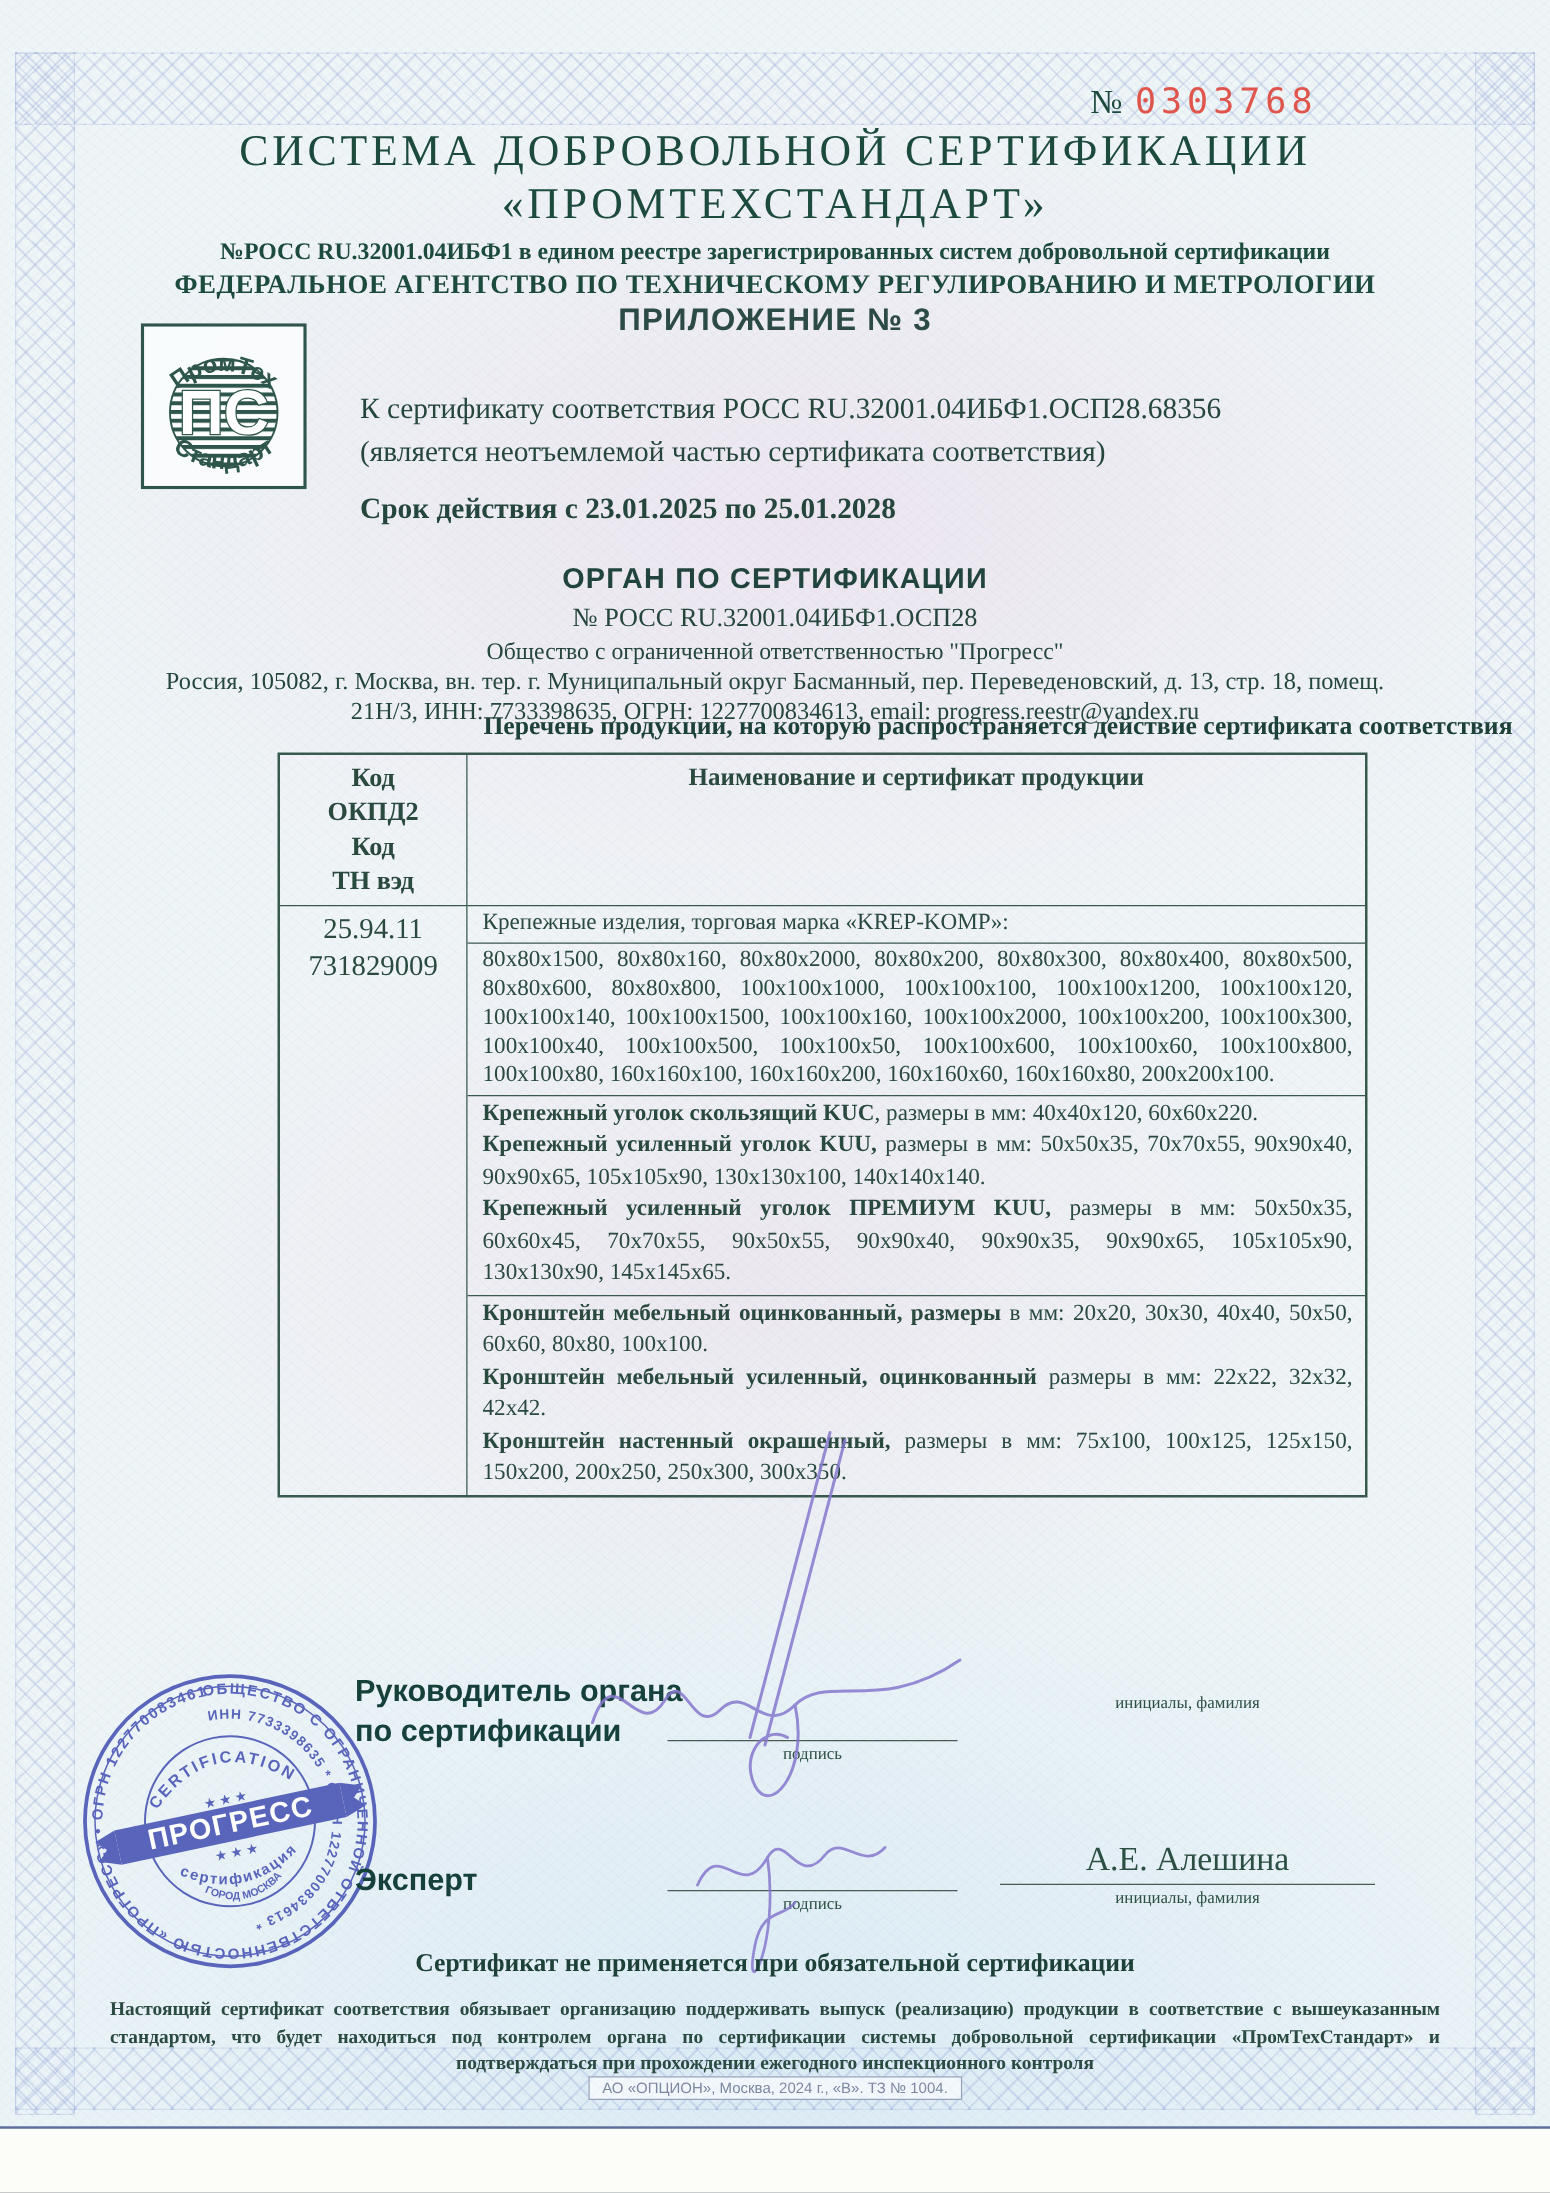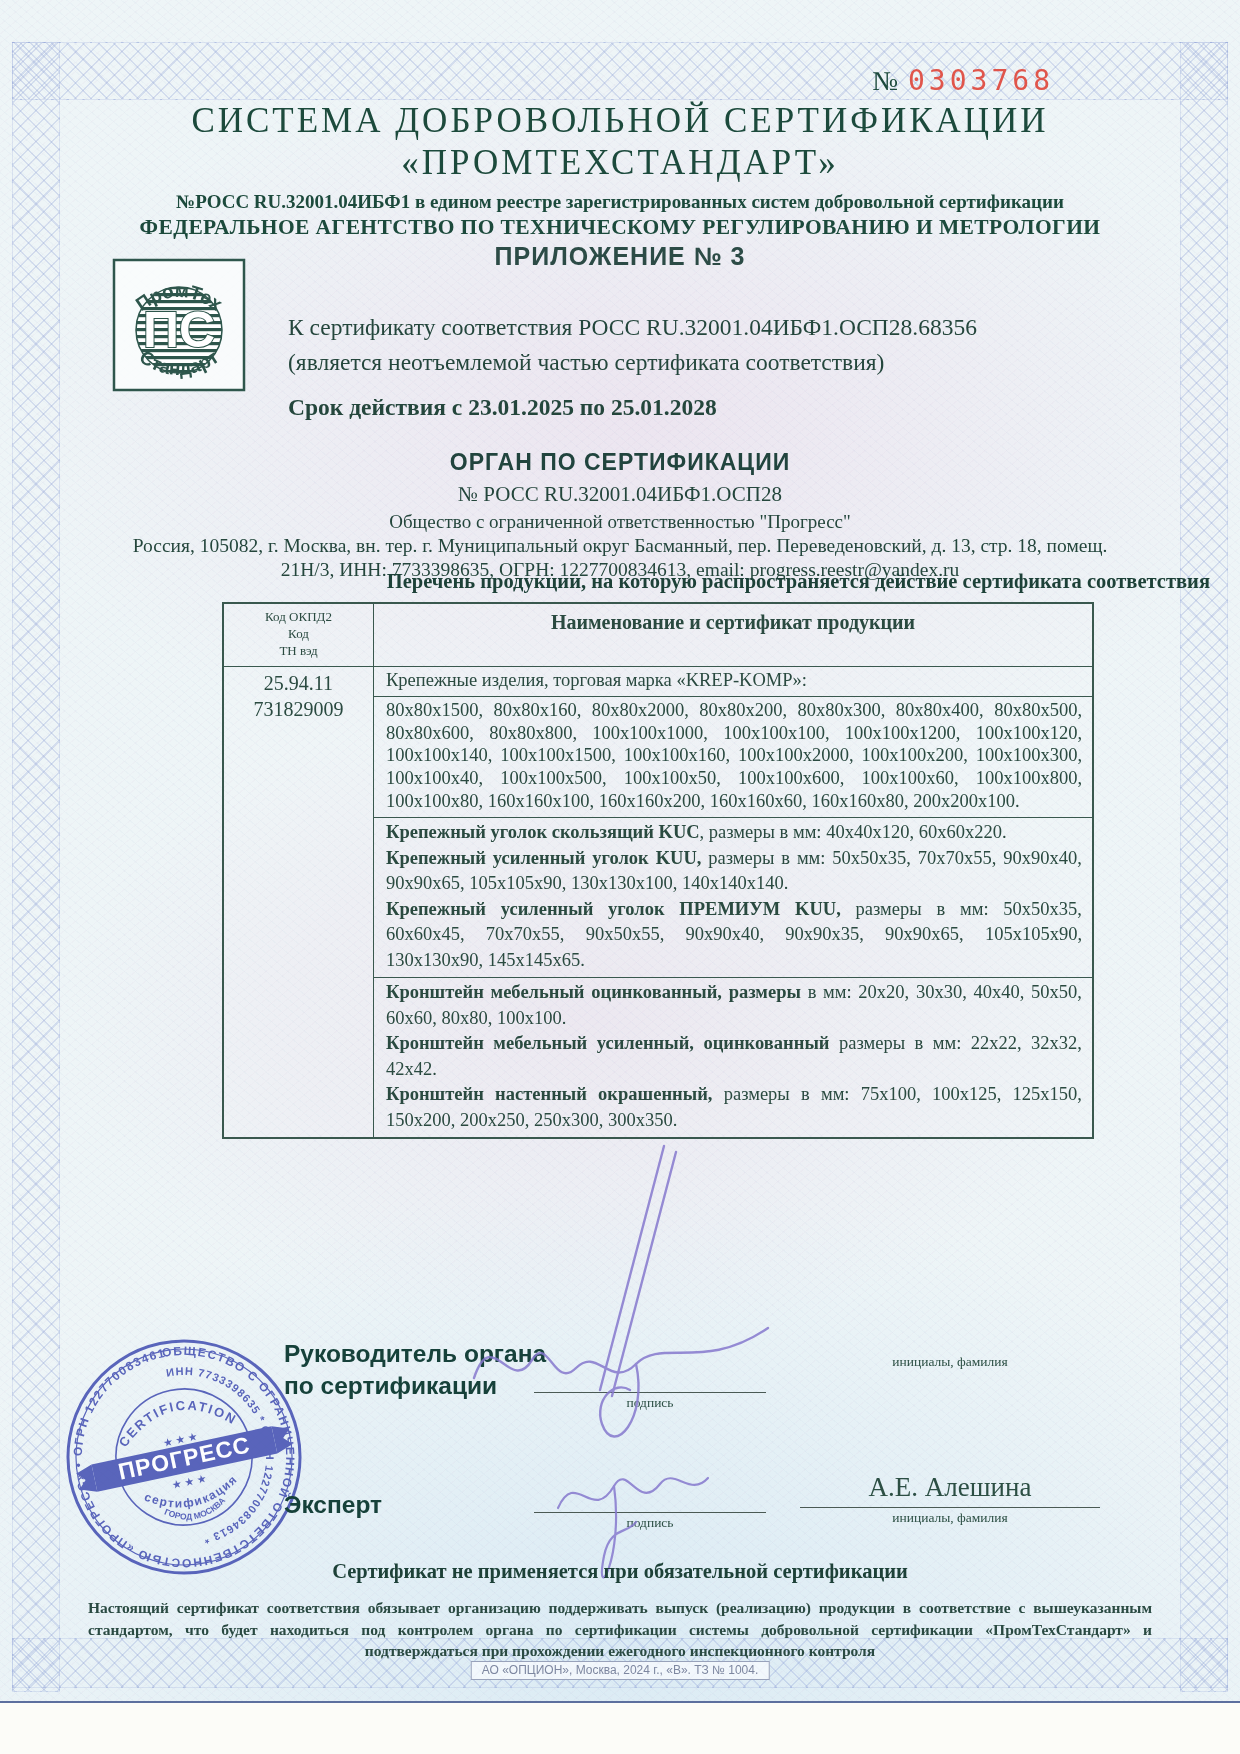--- a/index.html
+++ b/index.html
@@ -69,25 +69,25 @@
     position:absolute; top:570px; left:30px; right:30px; text-align:right; z-index:2;
     font-weight:bold; font-size:20.5px; color:#1d4138;
   }
 
   .cert-table {
     position:absolute; left:222px; top:602px; width:868px; z-index:2;
     display:grid; grid-template-columns:150px 1fr;
     border:2px solid #39584e; color:#2a4a40; background:rgba(255,255,255,.06);
   }
   .ct-h1 { grid-column:1; grid-row:1; border-right:1.8px solid #39584e; border-bottom:1.8px solid #39584e;
-           text-align:center; font-weight:normal; font-size:13px; line-height:1.3; padding:5px 19px 6px; }
+           text-align:center; font-weight:bold; font-size:21px; line-height:1.3; padding:5px 19px 6px; }
   .ct-h2 { grid-column:2; grid-row:1; border-bottom:1.8px solid #39584e;
            text-align:center; font-weight:bold; font-size:20px; padding-top:7px; }
   .ct-c1 { grid-column:1; grid-row:2; border-right:1.8px solid #39584e;
-           text-align:center; font-size:20px; line-height:1.3; padding-top:3px; }
+           text-align:center; font-size:23px; line-height:1.3; padding-top:3px; }
   .ct-c2 { grid-column:2; grid-row:2; }
   .tblock { padding:2px 10px 4px 12px; }
   .tblock + .tblock { border-top:1.8px solid #39584e; }
   .tpara  { margin:0; font-size:18.5px; line-height:1.24; text-align:justify; }
   .tblock:nth-child(3) .tpara, .tblock:nth-child(4) .tpara { line-height:1.38; }
 
   .role { position:absolute; left:284px; z-index:2; font-family:"Liberation Sans", sans-serif;
           font-weight:bold; font-size:24.5px; color:#16413a; line-height:1.3; }
   .role1 { top:1338px; } .role2 { top:1489px; }
   .sigline { position:absolute; left:534px; width:232px; z-index:2; }

